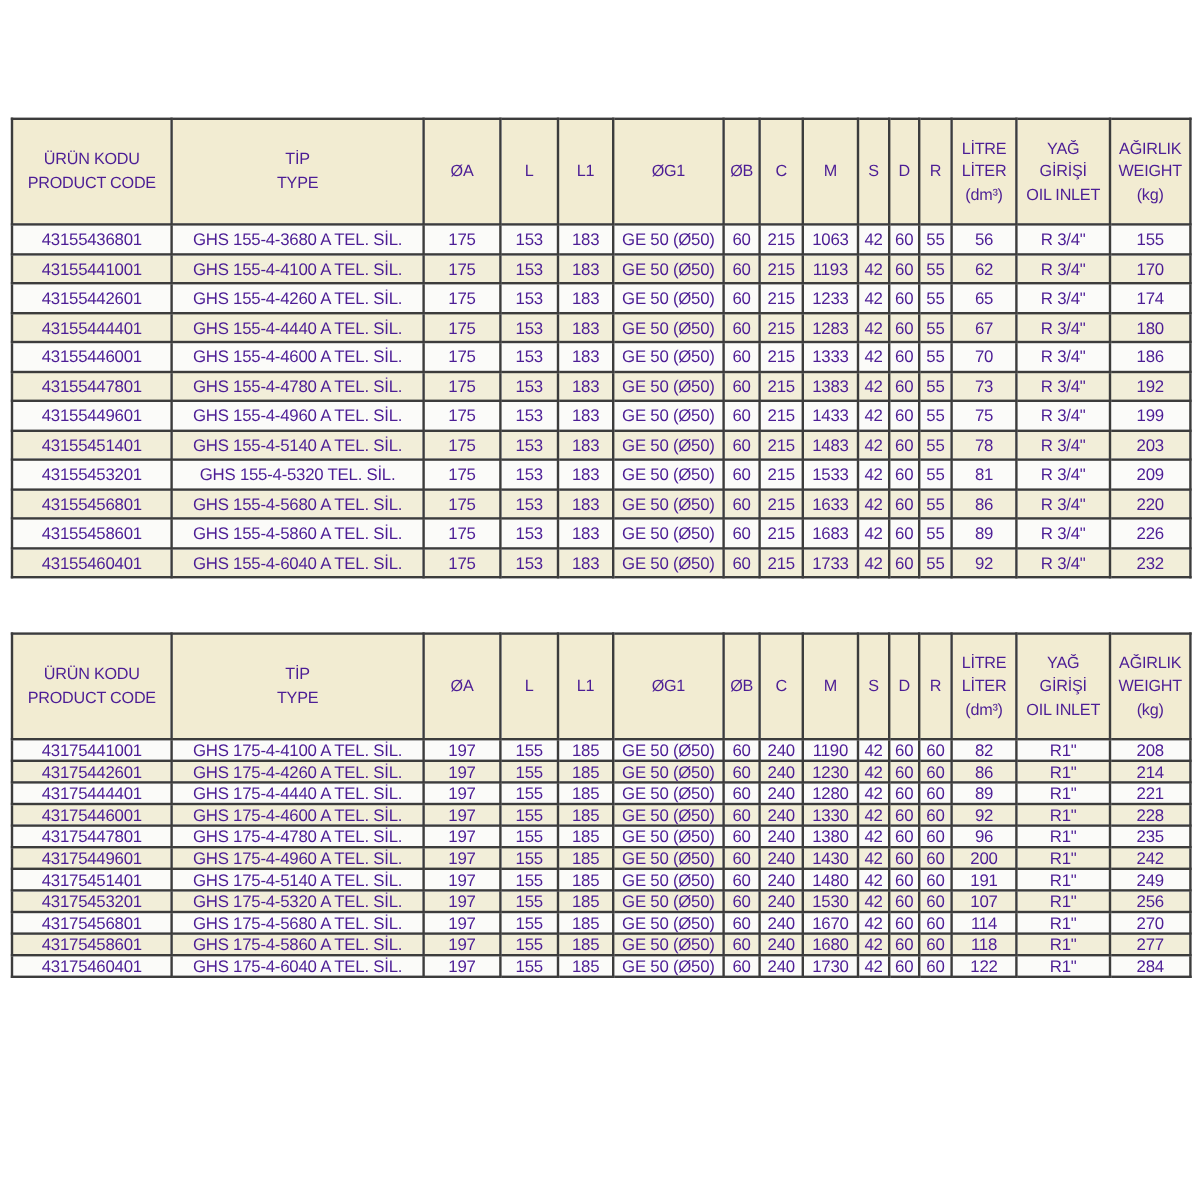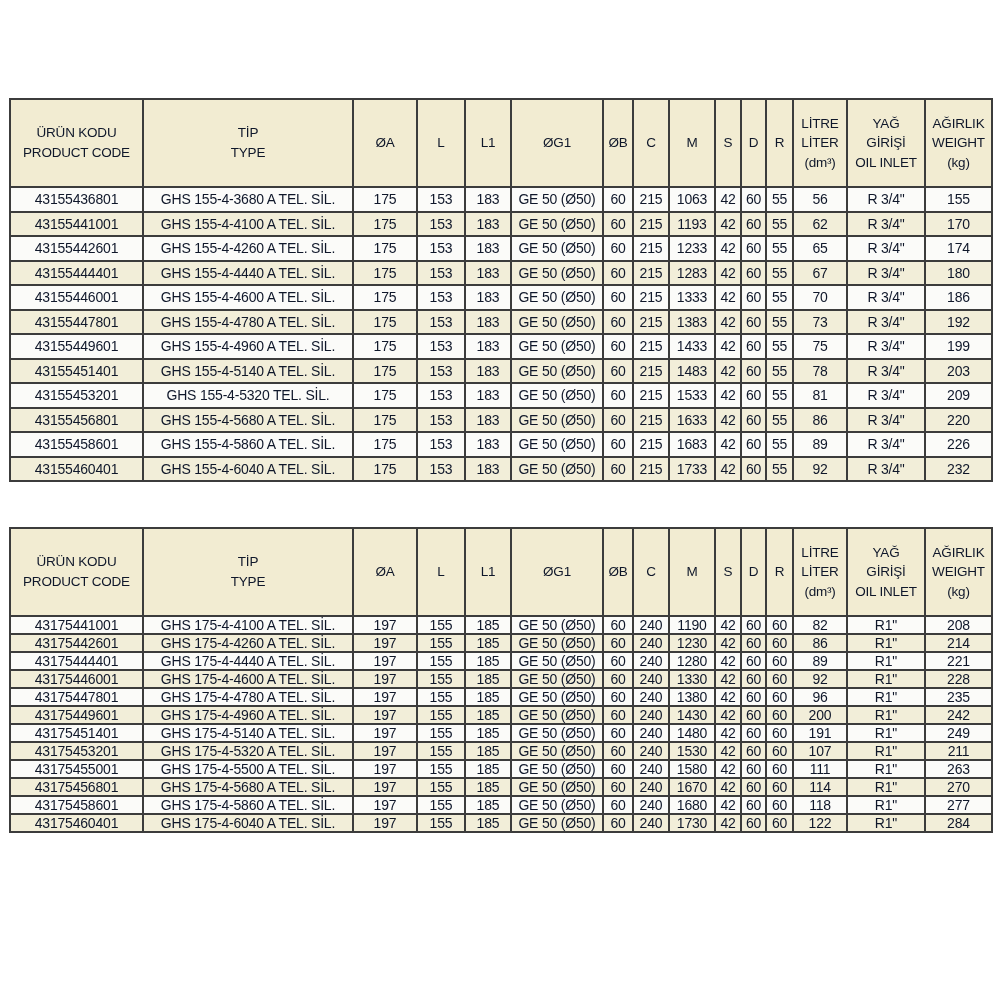--- a/index.html
+++ b/index.html
@@ -11,21 +11,21 @@
     overflow: hidden;
   }
   .page { position: absolute; inset: 0; background: #ffffff; }
 
   table.spec-table {
     position: absolute;
     left: 9px;
     width: 982px;
     border-collapse: collapse;
     table-layout: fixed;
-    color: #0f172a;
+    color: #4c1d95;
     border-radius: 22px;
   }
   #table-155 { top: 98px; }
   #table-175 { top: 527px; }
 
   .spec-table th, .spec-table td {
     border: 2px solid #3c3c3c;
     text-align: center;
     vertical-align: middle;
     padding: 0 1px;
@@ -557,38 +557,21 @@
           <td>185</td>
           <td>GE 50 (Ø50)</td>
           <td>60</td>
           <td>240</td>
           <td>1530</td>
           <td>42</td>
           <td>60</td>
           <td>60</td>
           <td>107</td>
           <td>R1"</td>
-          <td>211</td>
-        </tr>
-        <tr>
-          <td>43175455001</td>
-          <td>GHS 175-4-5500 A TEL. SİL.</td>
-          <td>197</td>
-          <td>155</td>
-          <td>185</td>
-          <td>GE 50 (Ø50)</td>
-          <td>60</td>
-          <td>240</td>
-          <td>1580</td>
-          <td>42</td>
-          <td>60</td>
-          <td>60</td>
-          <td>111</td>
-          <td>R1"</td>
-          <td>263</td>
+          <td>256</td>
         </tr>
         <tr>
           <td>43175456801</td>
           <td>GHS 175-4-5680 A TEL. SİL.</td>
           <td>197</td>
           <td>155</td>
           <td>185</td>
           <td>GE 50 (Ø50)</td>
           <td>60</td>
           <td>240</td>

